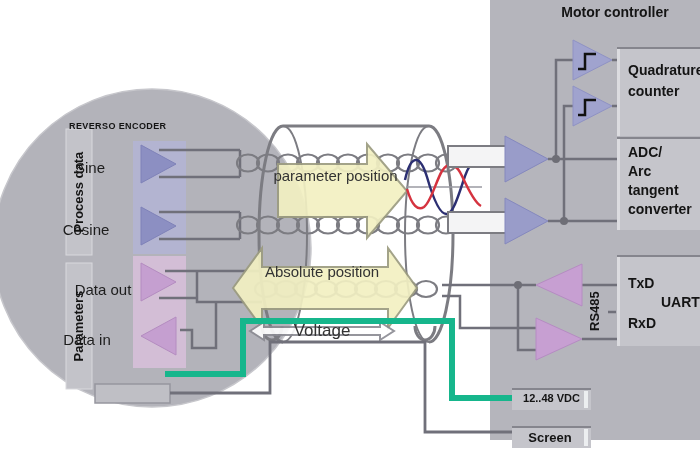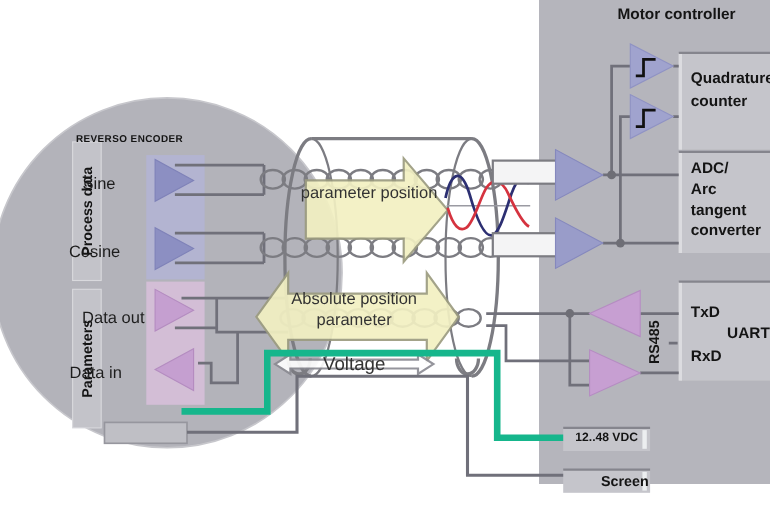--- a/index.html
+++ b/index.html
@@ -175,21 +175,20 @@
 </div>
 <div class="lbl rot-box" style="left:66px;top:263px;width:26px;height:126px;">
   <span class="rot bold" style="font-size:13px;">Parameters</span>
 </div>
 
 <div class="lbl ctr" style="left:268px;top:167px;width:135px;font-size:15px;color:#333;">
   <div>parameter position</div>
 </div>
 <div class="lbl ctr" style="left:247px;top:263px;width:150px;font-size:15px;color:#333;">
   <div>Absolute position</div>
-  <div>parameter</div>
 </div>
 <div class="lbl ctr" style="left:270px;top:320px;width:104px;font-size:17px;color:#333;">Voltage</div>
 
 <div class="lbl ctr bold" style="left:545px;top:4px;width:140px;font-size:14px;">Motor controller</div>
 
 <div class="lbl bold" style="left:628px;top:60px;font-size:14px;line-height:21px;">
   <div>Quadrature</div>
   <div>counter</div>
 </div>
 
@@ -202,15 +201,15 @@
 
 <div class="lbl bold" style="left:628px;top:275px;font-size:14px;">TxD</div>
 <div class="lbl bold" style="left:628px;top:315px;font-size:14px;">RxD</div>
 <div class="lbl bold" style="left:661px;top:294px;font-size:14px;">UART</div>
 
 <div class="lbl rot-box" style="left:584px;top:270px;width:22px;height:82px;">
   <span class="rot bold" style="font-size:13px;">RS485</span>
 </div>
 
 <div class="lbl ctr bold" style="left:512px;top:392px;width:79px;font-size:11px;">12..48 VDC</div>
-<div class="lbl ctr bold" style="left:532px;top:430px;width:72px;font-size:13px;">Screen</div>
+<div class="lbl ctr bold" style="left:514px;top:430px;width:72px;font-size:13px;">Screen</div>
 
 </div>
 
 </body></html>

